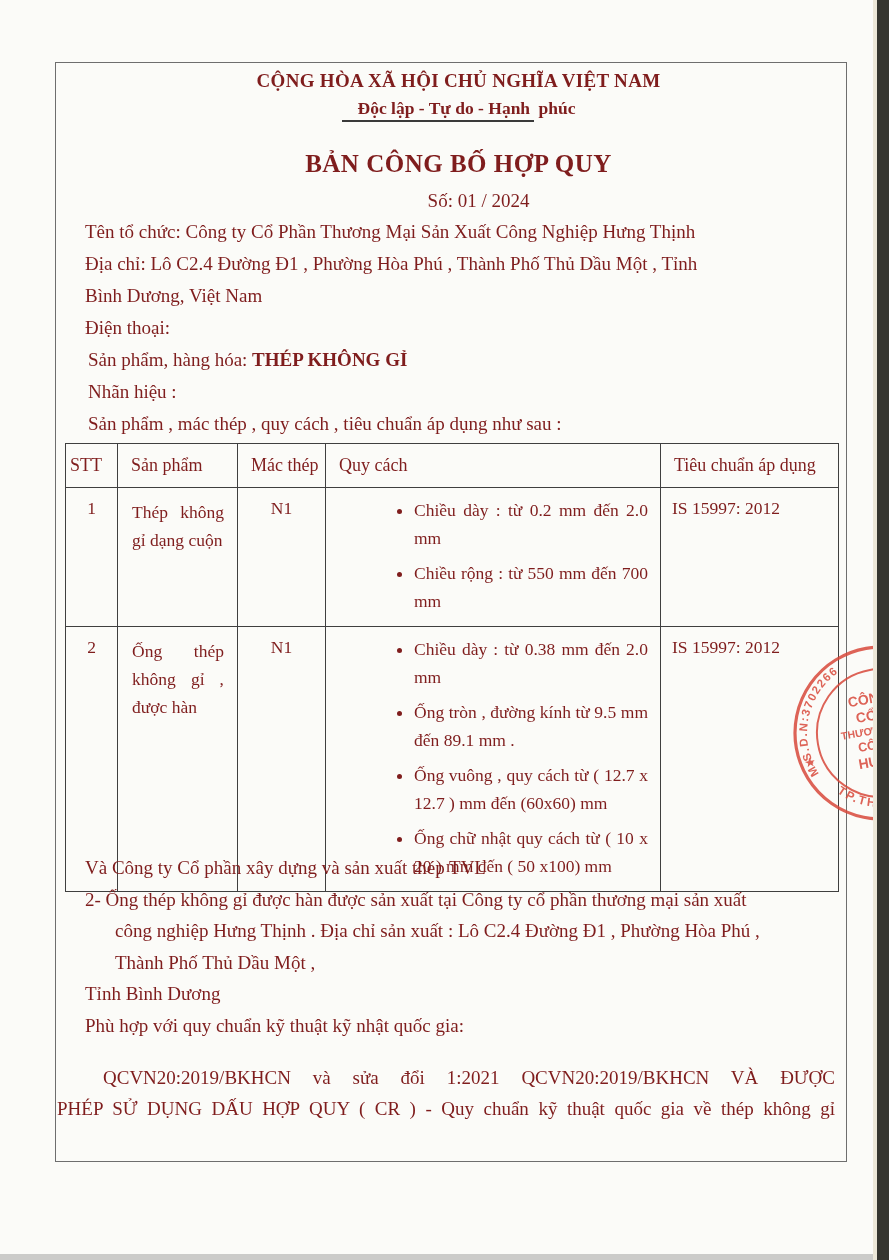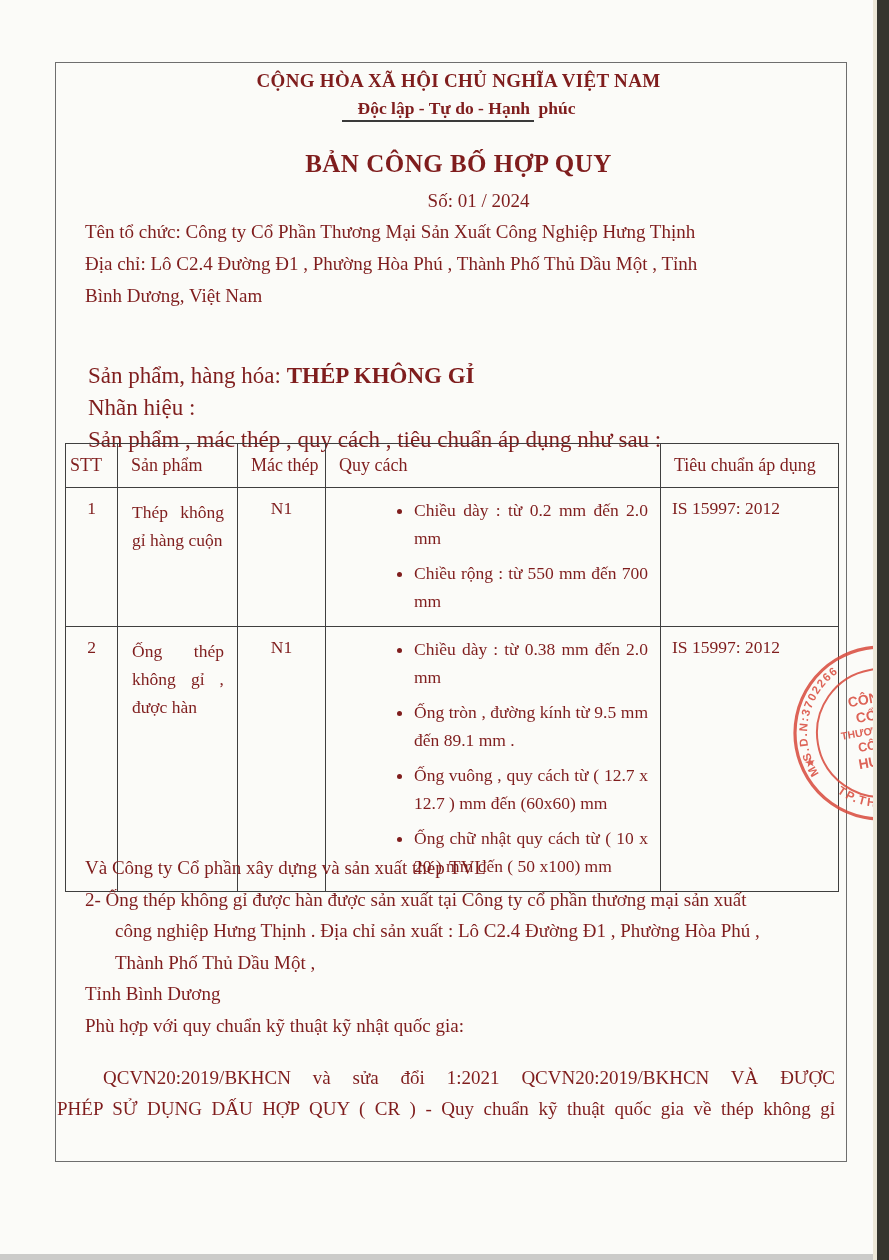--- a/index.html
+++ b/index.html
@@ -25,21 +25,21 @@
   .centered { position:absolute; left:55px; width:793px; text-align:center; padding-left:14px; box-sizing:border-box; }
 
   .motto-1 { top:70px; font-size:19px; font-weight:bold; letter-spacing:.3px; }
   .motto-2 { top:98px; font-size:17.5px; font-weight:bold; }
   .motto-2 .ul { border-bottom:2px solid #3a3a3a; padding:0 4px 2px 16px; }
 
   .doc-title { top:150px; font-size:25px; font-weight:bold; letter-spacing:.5px; }
   .doc-number { top:190px; font-size:19px;margin-left:20px; }
 
   .org-block { position:absolute; left:85px; top:216px; width:752px; font-size:19px; line-height:32px; }
-  .product-block { position:absolute; left:88px; top:360px; width:748px; font-size:23px; line-height:32px; }
+  .product-block { position:absolute; left:88px; top:344px; width:748px; font-size:19px; line-height:32px; }
   .product-block .bold { font-weight:bold; }
 
   
   table.spec { position:absolute; left:65px; top:443px; width:773px; border-collapse:collapse; table-layout:fixed; font-size:17.5px; }
   table.spec th, table.spec td { border:1.6px solid #3f3f3f; vertical-align:top; box-sizing:border-box; }
   table.spec th { font-weight:normal; vertical-align:middle; text-align:left; padding:4px 6px 4px 13px; height:44px; font-size:18px; }
   table.spec th.h-stt { padding-left:4px; }
   td.c-stt { text-align:center; padding-top:10px; }
   td.c-sp  { padding:10px 13px 4px 14px; text-align:justify; line-height:28px; }
   td.c-mt  { text-align:center; padding-top:10px; }
@@ -74,20 +74,21 @@
   <div class="centered motto-2"><span class="ul">Độc lập - Tự do - Hạnh</span><span> phúc</span></div>
 
   <div class="centered doc-title">BẢN CÔNG BỐ HỢP QUY</div>
 
   <div class="centered doc-number">Số: 01 / 2024</div>
 
   <div class="org-block">
     <div>Tên tổ chức: Công ty Cổ Phần Thương Mại Sản Xuất Công Nghiệp Hưng Thịnh</div>
     <div>Địa chỉ: Lô C2.4 Đường Đ1 , Phường Hòa Phú , Thành Phố Thủ Dầu Một , Tỉnh</div>
     <div>Bình Dương, Việt Nam</div>
+    <div>Điện thoại:</div>
   </div>
 
   <div class="product-block">
     <div><span>Sản phẩm, hàng hóa: </span><span class="bold">THÉP KHÔNG GỈ</span></div>
     <div>Nhãn hiệu :</div>
     <div>Sản phẩm , mác thép , quy cách , tiêu chuẩn áp dụng như sau :</div>
   </div>
 
   <table class="spec">
     <colgroup>
@@ -102,21 +103,21 @@
         <th class="h-stt">STT</th>
         <th>Sản phẩm</th>
         <th>Mác thép</th>
         <th>Quy cách</th>
         <th>Tiêu chuẩn áp dụng</th>
       </tr>
     </thead>
     <tbody>
       <tr class="r1">
         <td class="c-stt">1</td>
-        <td class="c-sp">Thép không gỉ hàng cuộn</td>
+        <td class="c-sp">Thép không gỉ dạng cuộn</td>
         <td class="c-mt">N1</td>
         <td class="c-qc">
           <ul>
             <li>Chiều dày : từ 0.2 mm đến 2.0 mm</li>
             <li>Chiều rộng : từ 550 mm đến 700 mm</li>
           </ul>
         </td>
         <td class="c-tc">IS 15997: 2012</td>
       </tr>
       <tr class="r2">

